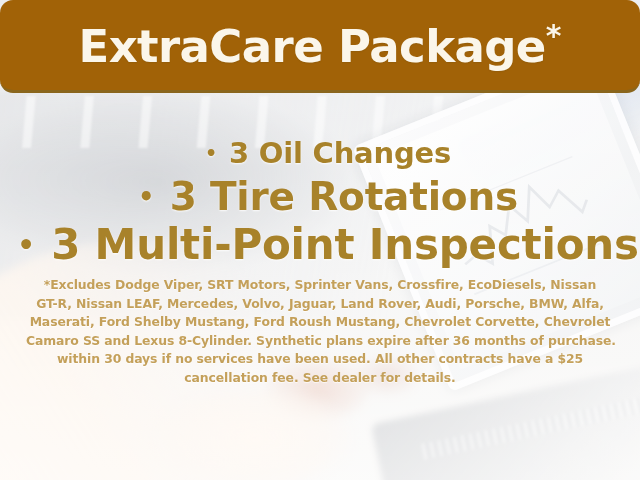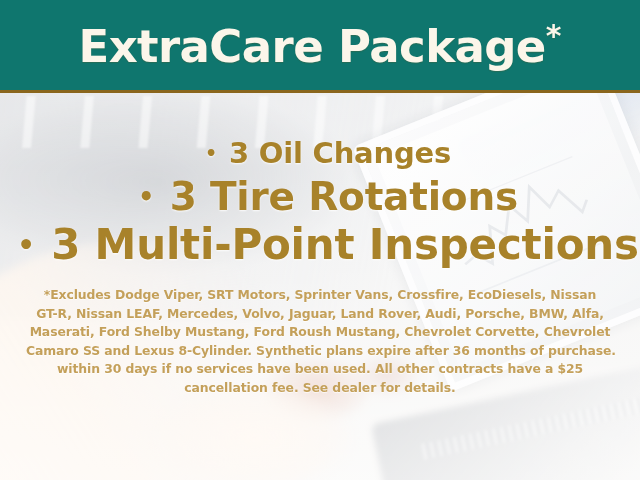--- a/index.html
+++ b/index.html
@@ -142,26 +142,27 @@
     background:
       linear-gradient(180deg, rgba(255,255,255,0.42) 0%, rgba(255,255,255,0.30) 35%, rgba(255,255,255,0.46) 68%, rgba(255,255,255,0.62) 100%);
   }
 
   
   .header-band {
     position: absolute;
     left: 0; top: 0;
     width: 640px;
     height: 93px;
-    background: #0f766e;
+    background: #a16207;
     box-sizing: border-box;
     border-bottom: 3px solid #8a661d;
     display: flex;
     align-items: center;
     justify-content: center;
+    border-radius: 13px;
   }
   .header-title {
     color: #fbf6ea;
     font-family: "DejaVu Sans", sans-serif;
     font-size: 45px;
     font-weight: bold;
     letter-spacing: -0.6px;
     line-height: 1;
     white-space: nowrap;
     text-shadow: 0 1px 1px rgba(110,80,20,0.25);
@@ -196,21 +197,21 @@
     padding-right: 2px;
   }
   .benefit-1 { font-size: 29px; }
   .benefit-2 { font-size: 39px; margin-top: 7px; }
   .benefit-3 { font-size: 42px; margin-top: 6px; }
 
   
   .disclaimer {
     position: absolute;
     left: 26px;
-    top: 286px;
+    top: 276px;
     width: 588px;
     text-align: center;
     color: #c4a05a;
     font-family: "DejaVu Sans", sans-serif;
     font-weight: bold;
     font-size: 12.4px;
     line-height: 18.6px;
     letter-spacing: -0.1px;
     text-shadow: 0 1px 1px rgba(255,255,255,0.8);
   }

